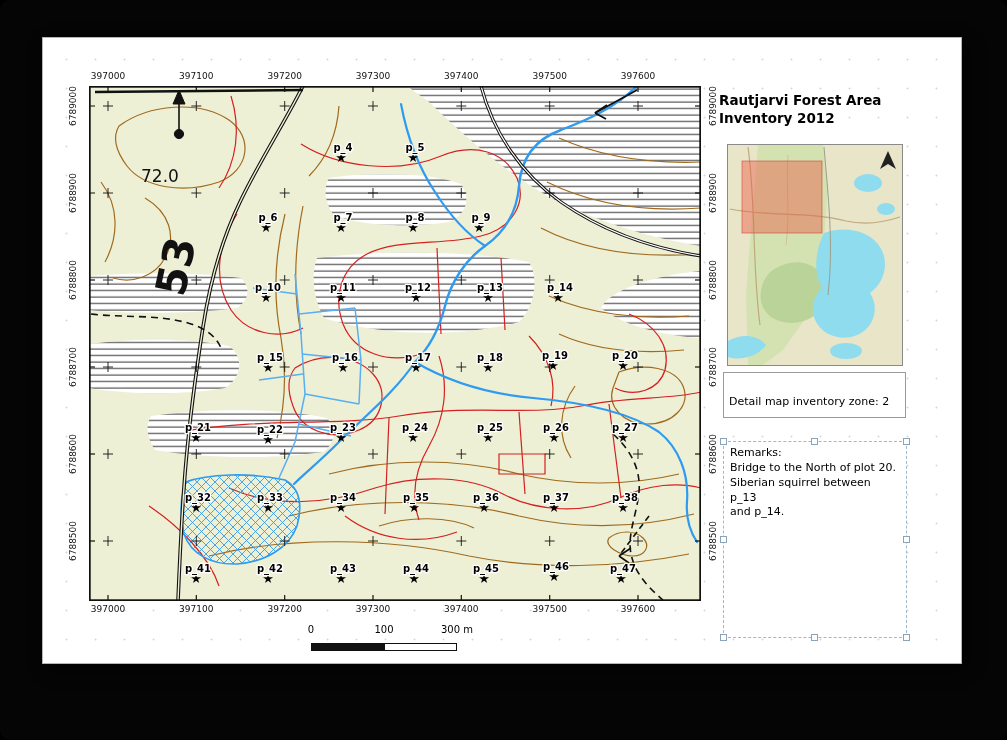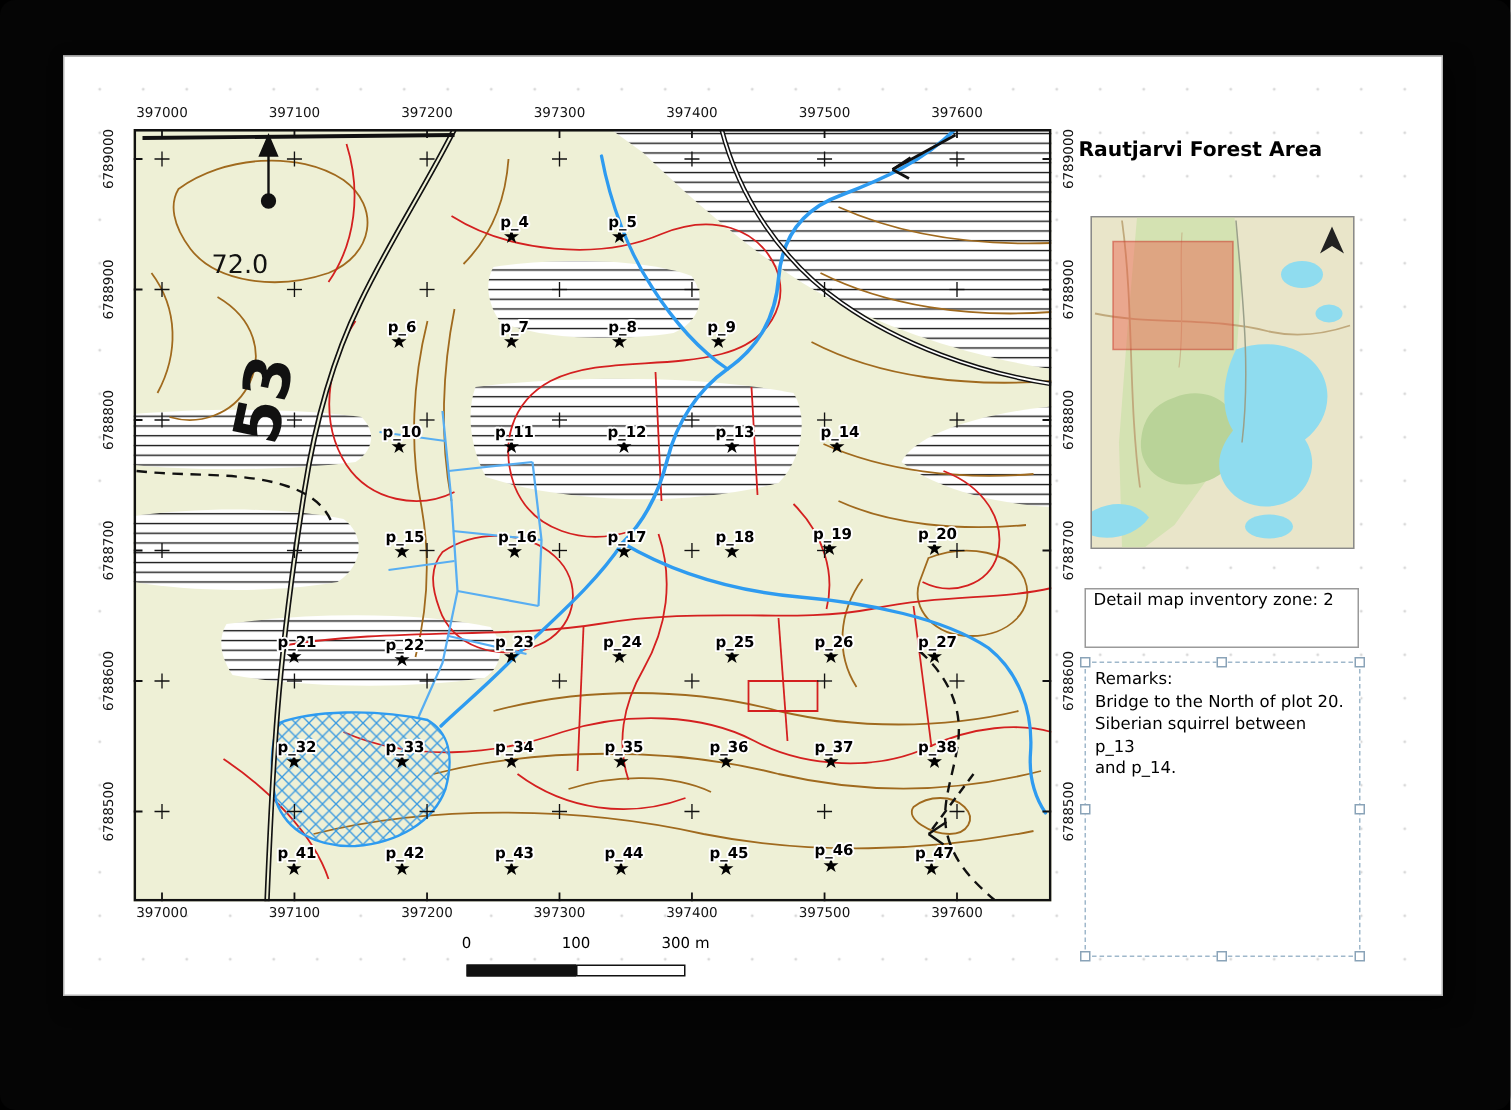--- a/index.html
+++ b/index.html
@@ -16,21 +16,21 @@
   #xticks-top{left:46px;top:33px;width:612px;height:12px;}
   #xticks-bottom{left:46px;top:566px;width:612px;height:12px;}
   #yticks-left{left:22px;top:48px;width:16px;height:515px;}
   #yticks-right{left:662px;top:48px;width:16px;height:515px;}
   .tick{position:absolute;top:0;font-size:9px;transform:translateX(-50%);white-space:nowrap;}
   .vtick{left:8px;transform:translate(-50%,-50%) rotate(-90deg);}
   .title-block{position:absolute;left:676px;top:54px;width:190px;text-align:left;font-weight:bold;
                font-size:13.5px;line-height:1.3;color:#000;}
   .overview{position:absolute;left:684px;top:106px;width:176px;height:222px;border:1px solid #8a8a8a;background:#e9e5c9;overflow:hidden;}
   .detail-box{position:absolute;left:680px;top:334px;width:183px;height:40px;border:1px solid #9a9a9a;
-              background:#fff;font-size:11px;padding:0 5px;color:#000;white-space:nowrap;margin-top:20px;}
+              background:#fff;font-size:11px;padding:22px 5px;color:#000;white-space:nowrap;}
   .remarks{position:absolute;left:680px;top:367px;width:184px;height:197px;background:#fff;
            border:1px dashed #9fb8cb;font-size:11px;line-height:1.35;color:#000;margin-top:36px;}
   .remarks-text{padding:4px 6px;}
   .handle{position:absolute;width:7px;height:7px;background:#fff;border:1px solid #8aa3b8;}
   .scalebar{position:absolute;left:268px;top:586px;width:170px;height:32px;font-size:10px;color:#000;}
   .sb-label{position:absolute;top:0;transform:translateX(-50%);white-space:nowrap;}
   .sb-bar{position:absolute;top:19px;height:8px;border:1px solid #111;}
   .sb-black{left:0;width:73px;background:#111;}
   .sb-white{left:73px;width:73px;background:#fff;}
   .star{font-family:"DejaVu Sans",sans-serif;font-size:13px;text-anchor:middle;fill:#000;}
@@ -456,20 +456,21 @@
         <span class="tick vtick" style="top: 20px;">6789000</span>
         <span class="tick vtick" style="top: 107px;">6788900</span>
         <span class="tick vtick" style="top: 194px;">6788800</span>
         <span class="tick vtick" style="top: 281px;">6788700</span>
         <span class="tick vtick" style="top: 368px;">6788600</span>
         <span class="tick vtick" style="top: 455px;">6788500</span>
       </div>
 
     <div class="title-block">
       <div>Rautjarvi Forest Area</div>
+      <div>Inventory 2012</div>
     </div>
 
     <div class="overview">
       <svg viewBox="0 0 174 220" width="174" height="220" xmlns="http://www.w3.org/2000/svg">
         <rect width="174" height="220" fill="#e9e5c9"></rect>
         <path d="M30,0 L95,0 L100,40 L95,110 L80,170 L55,205 L35,220 L20,220 L18,150 L24,70 Z" fill="#d4e2b2"></path>
         <path d="M55,120 C75,112 95,122 98,142 C101,162 85,178 63,178 C43,178 30,164 33,146 C35,132 43,124 55,120 Z" fill="#b9d398"></path>
         <path d="M96,88 C118,80 142,86 152,102 C162,118 156,138 142,148 C150,160 148,176 136,186 C122,197 100,194 90,180 C80,166 86,152 94,142 C86,130 86,108 96,88 Z" fill="#8fdcef"></path>
         <ellipse cx="140" cy="38" rx="14" ry="9" fill="#8fdcef"></ellipse>
         <ellipse cx="158" cy="64" rx="9" ry="6" fill="#8fdcef"></ellipse>

